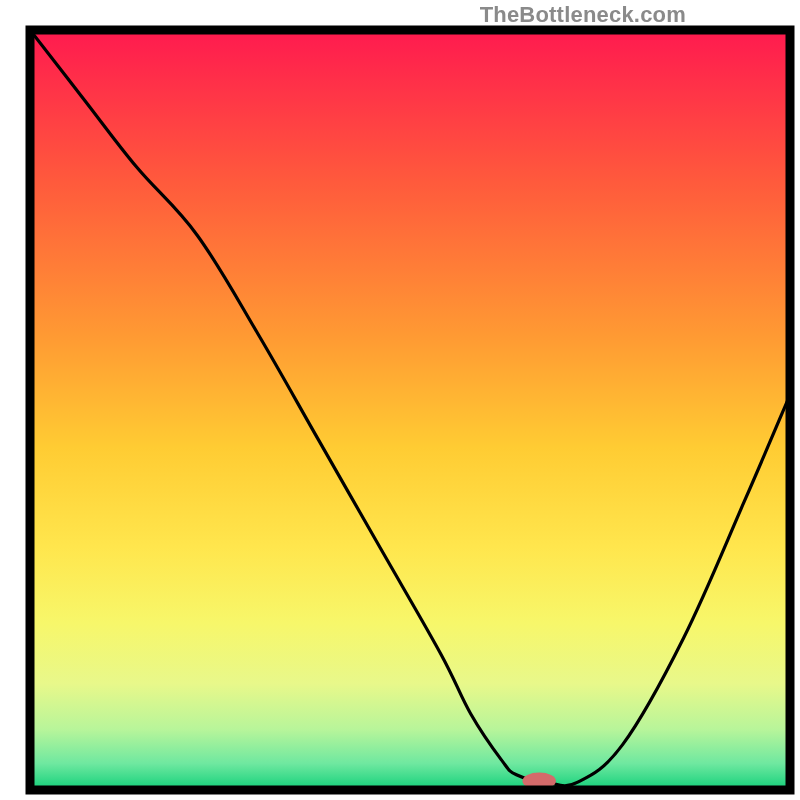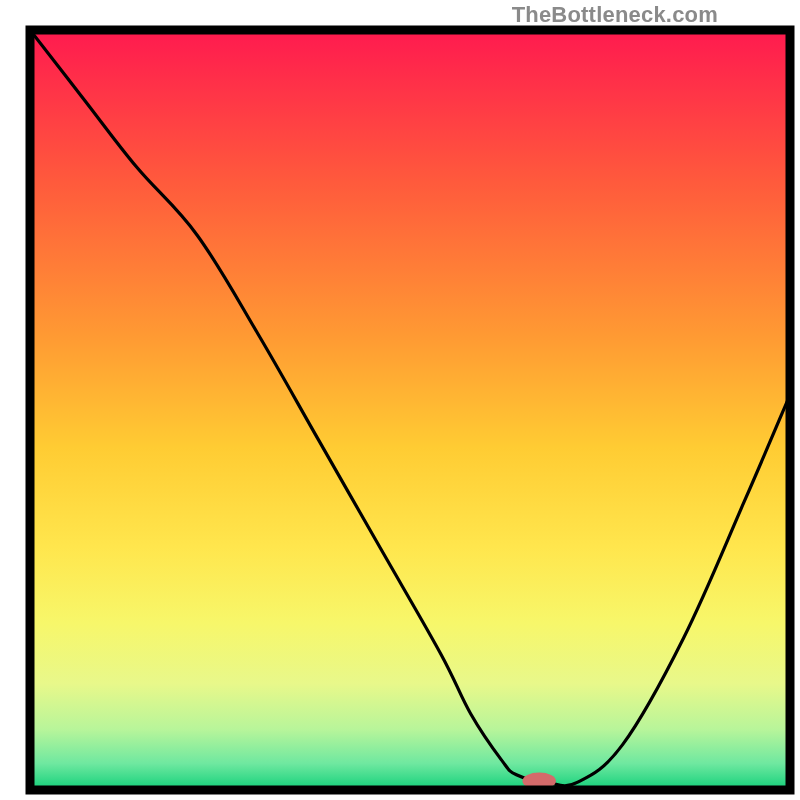--- a/index.html
+++ b/index.html
@@ -7,21 +7,20 @@
     padding: 0;
     width: 800px;
     height: 800px;
     background: #ffffff;
     overflow: hidden;
   }
   .container {
     position: relative;
     width: 696px;
     height: 800px;
-    padding-left: 32px;
   }
   .watermark {
     position: absolute;
     top: 2px;
     right: 10px;
     font-family: Arial, Helvetica, sans-serif;
     font-size: 22px;
     font-weight: 600;
     color: #8a8a8a;
     z-index: 50;

